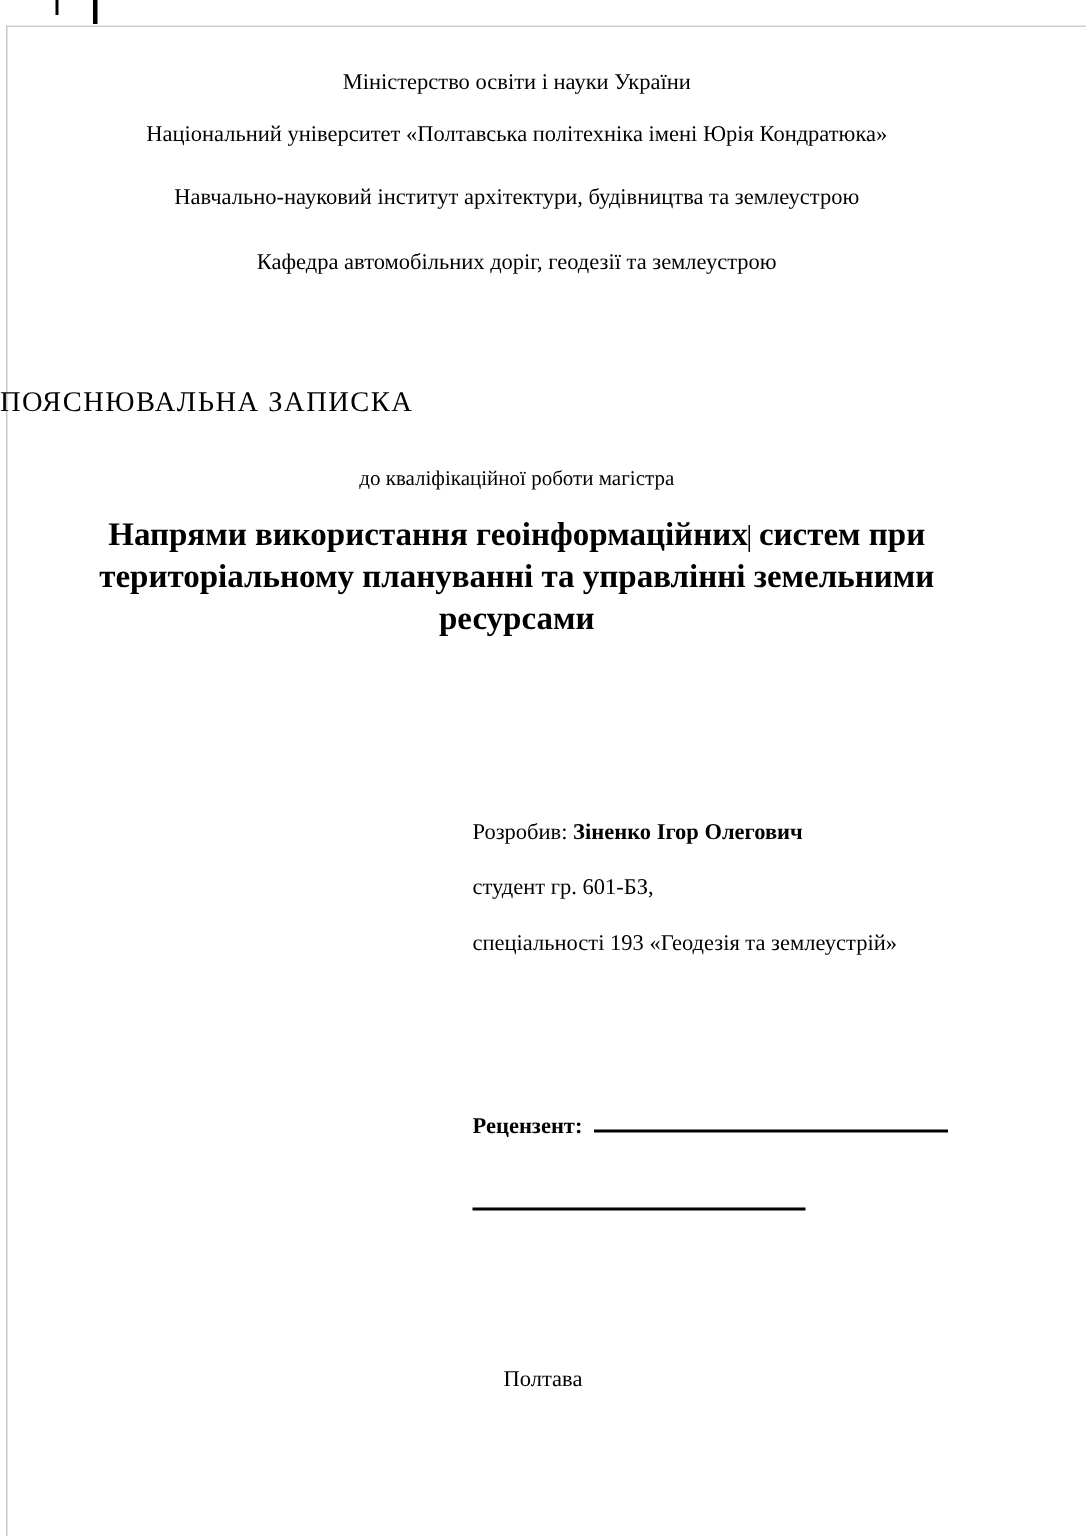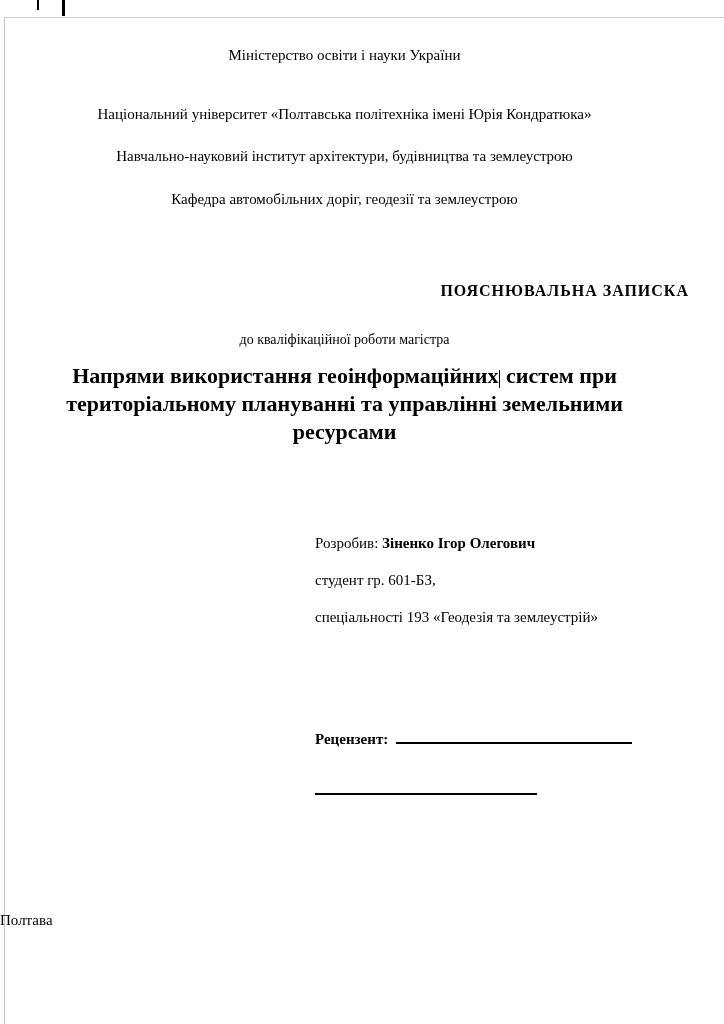--- a/index.html
+++ b/index.html
@@ -31,28 +31,28 @@
   }
   .content { position: absolute; left: 0; top: 0; width: 689px; }
 
   .hdr {
     text-align: center;
     font-size: 15px;
     line-height: 18px;
     margin: 0;
   }
   .hdr-1 { margin-top: 46px; }
-  .hdr-2 { margin-top: 41px; }
+  .hdr-2 { margin-top: 17px; }
   .hdr-3 { margin-top: 24px; }
   .hdr-4 { margin-top: 25px; }
 
   .doc-title {
-    text-align: right;
-    font-size: 16px;
-    font-weight: bold;
+    text-align: left;
+    font-size: 19px;
+    font-weight: normal;
     letter-spacing: 1px;
     margin: 0;
     margin-top: 74px;
   }
   .subtitle1 {
     text-align: center;
     font-size: 14px;
     font-weight: normal;
     margin: 0;
     margin-top: 32px;
@@ -75,21 +75,21 @@
   .caret {
     display: inline-block;
     width: 1px;
     height: 18px;
     background: #000000;
     vertical-align: text-bottom;
     margin: 0 0 0 1px;
   }
   .author-block {
     margin-left: 315px;
-    margin-top: 88px;
+    margin-top: 120px;
     font-size: 15px;
     line-height: 18px;
   }
   .author-line { margin: 0; }
   .author-line + .author-line { margin-top: 19px; }
   .author-name { font-weight: bold; }
   .reviewer-block {
     margin-left: 315px;
     margin-top: 105px;
     font-size: 15px;
@@ -107,21 +107,21 @@
     display: block;
     width: 222px;
     border-bottom: 2px solid #000000;
     height: 1px;
     margin-top: 44px;
   }
   .city {
     position: absolute;
     left: 0; top: 912px;
     width: 724px;
-    text-align: left;
+    text-align: center;
     font-size: 15px;
     margin: 0;
   }
 </style>
 </head>
 <body>
 
 <div class="page">
 
   <div class="edge-top"></div>

